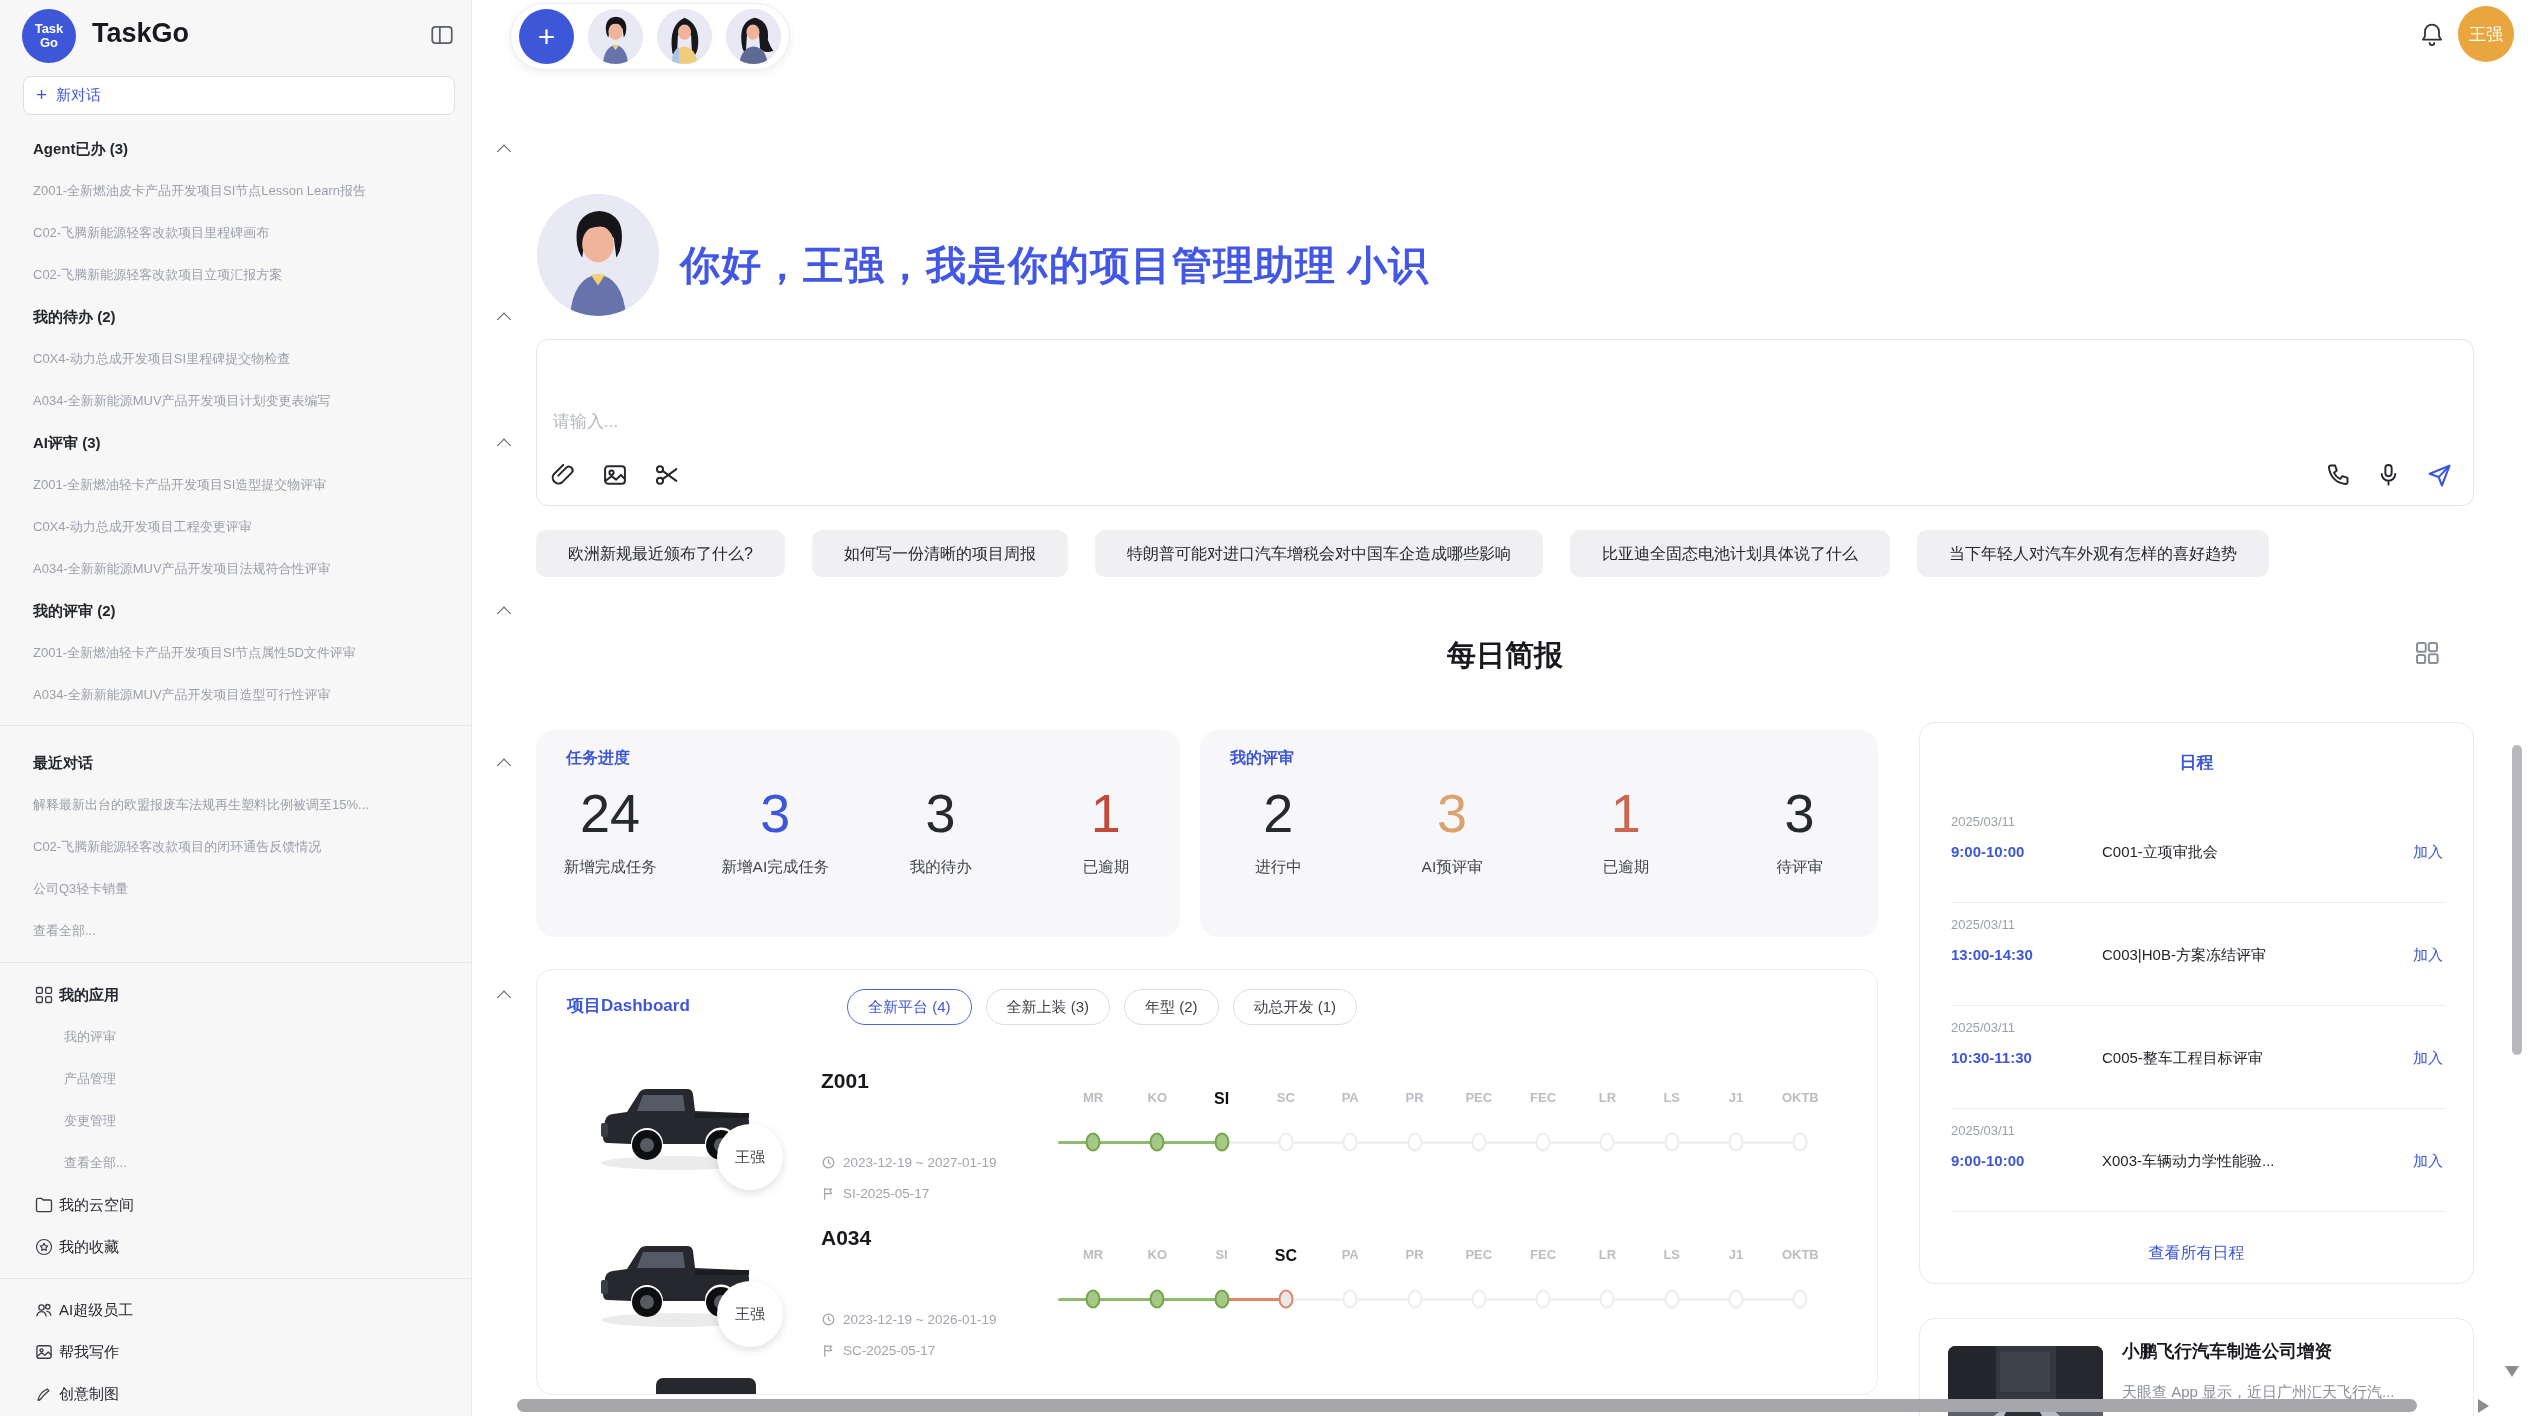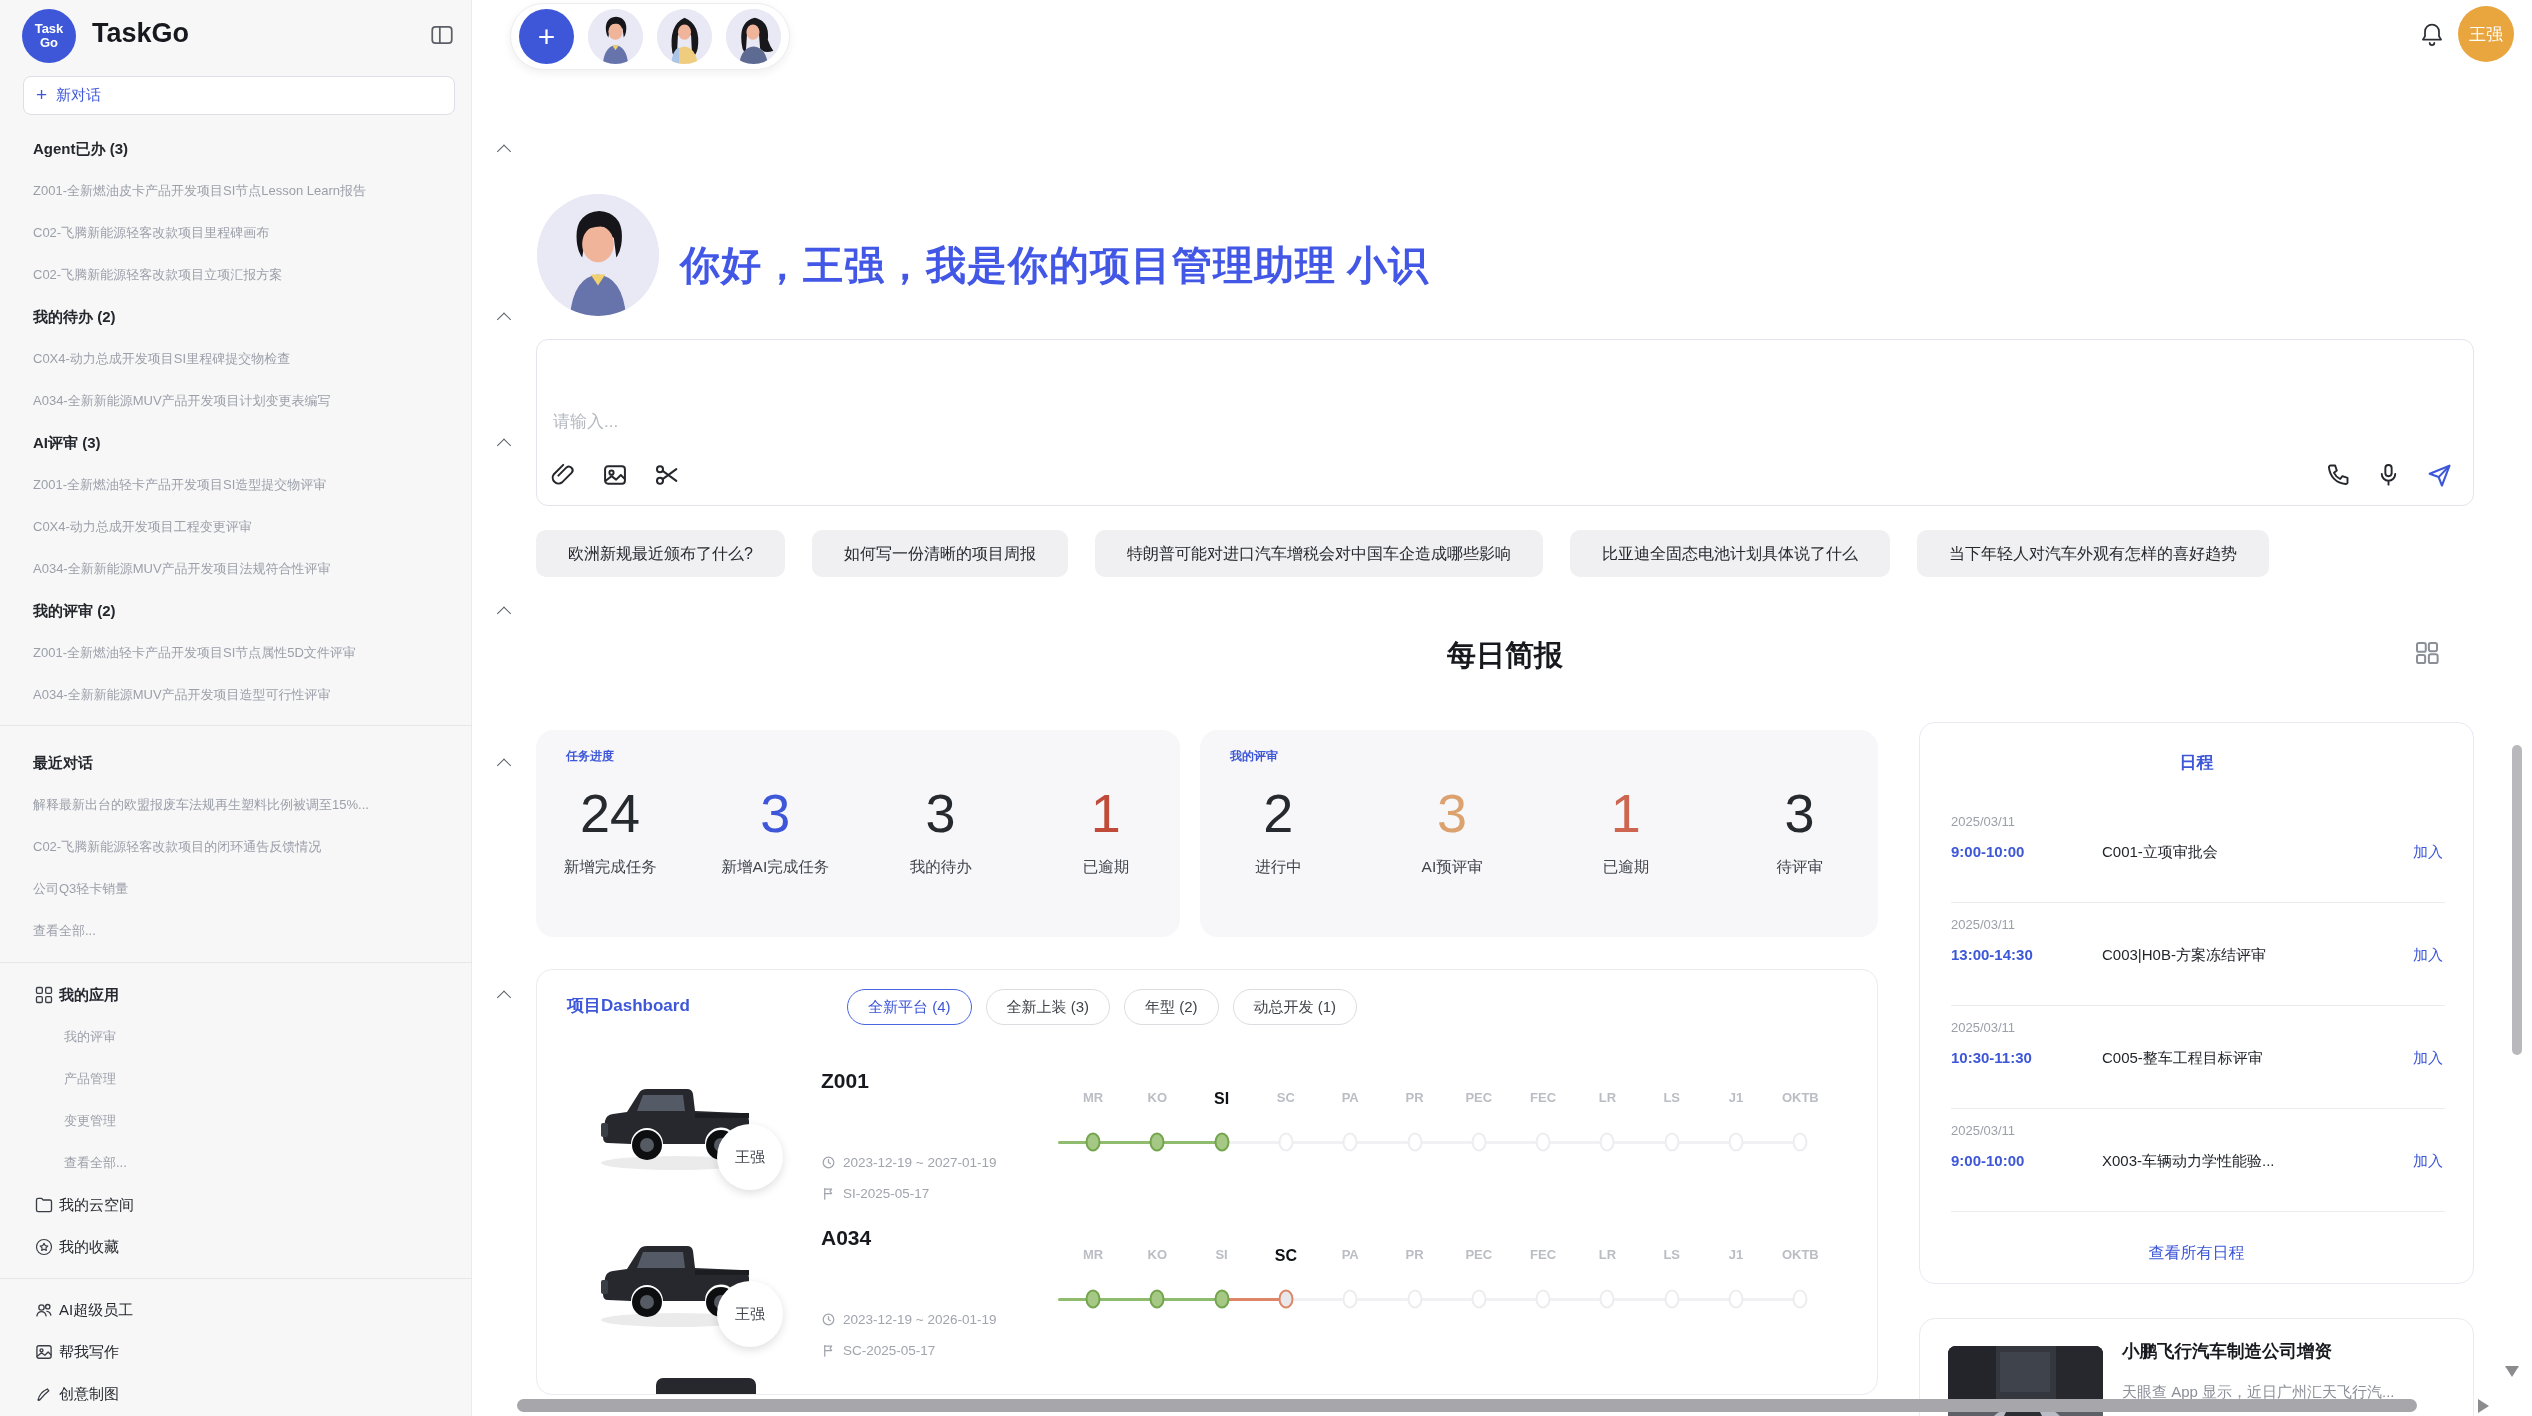--- a/index.html
+++ b/index.html
@@ -51,21 +51,21 @@
   
   .chips{position:absolute;left:536px;top:530px;display:flex;gap:27px;}
   .chip{height:47px;line-height:47px;padding:0 32px;background:#f0f0f2;border-radius:10px;font-size:16px;color:#26292f;white-space:nowrap;cursor:pointer;}
 
   
   .brief-title{position:absolute;left:536px;top:636px;width:1938px;text-align:center;font-size:29px;font-weight:700;color:#17191e;}
   .brief-grid{position:absolute;left:2412px;top:638px;width:30px;height:30px;color:#8a8f98;cursor:pointer;}
 
   
   .stat-card{position:absolute;top:730px;height:207px;background:#f7f7f9;border-radius:18px;box-sizing:border-box;}
-  .stat-card .sc-title{position:absolute;left:30px;top:18px;font-size:12px;font-weight:600;color:#3d57d8;}
+  .stat-card .sc-title{position:absolute;left:30px;top:18px;font-size:16px;font-weight:600;color:#3d57d8;}
   .stat-cols{position:absolute;left:0;top:54px;width:100%;display:flex;gap:17px;}
   .stat-col{flex:1;text-align:center;}
   .stat-num{font-size:54px;font-weight:500;line-height:1.1;}
   .stat-label{margin-top:14px;font-size:15.5px;color:#41454c;}
   .tone-dark{color:#26292e;} .tone-blue{color:#3d57d8;} .tone-red{color:#bf4b38;}
   .tone-tan{color:#dba270;} .tone-salmon{color:#cd6550;}
 
   
   .dash-card{position:absolute;left:536px;top:969px;width:1342px;height:426px;background:#fff;border:1px solid #ececf0;border-radius:16px;
     box-sizing:border-box;overflow:hidden;}

